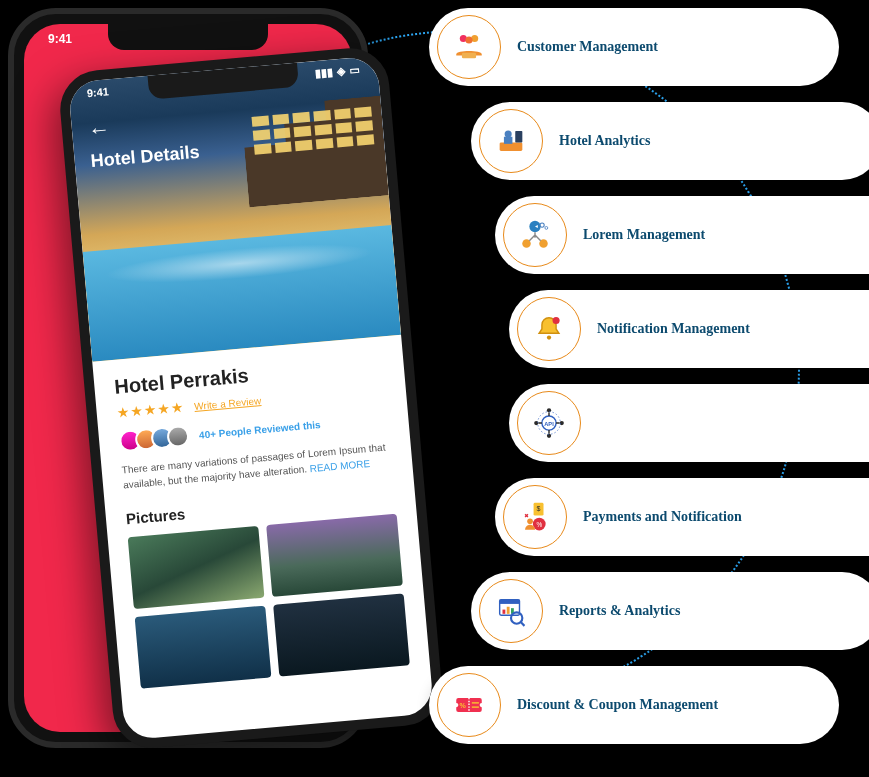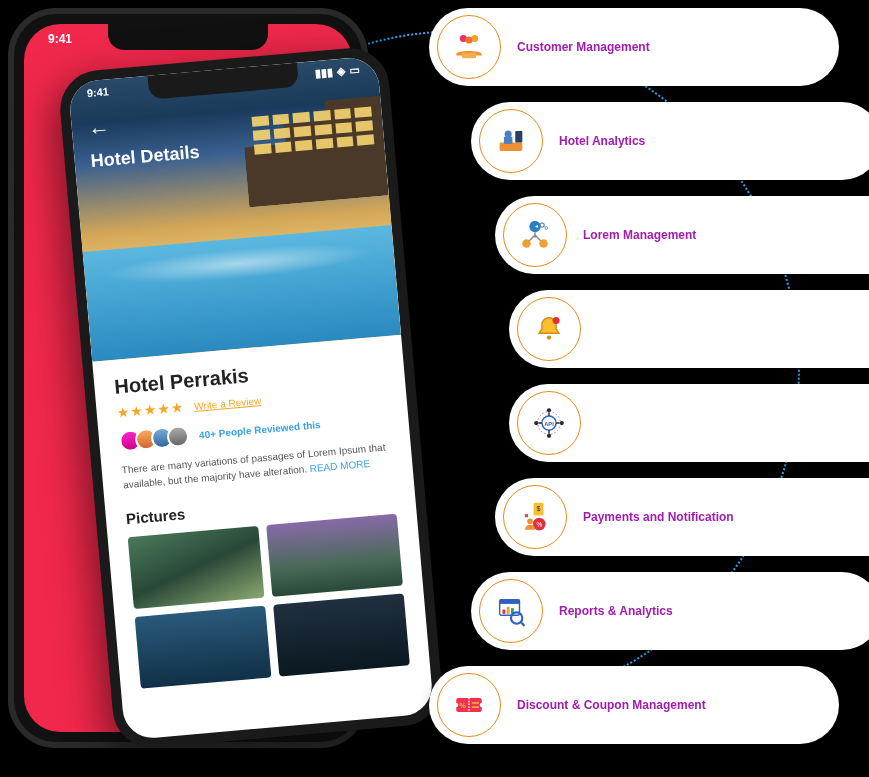--- a/index.html
+++ b/index.html
@@ -199,22 +199,23 @@
 .pill .icon-circle {
   width: 64px; height: 64px;
   border-radius: 50%;
   border: 1.5px solid #e88a1a;
   display: flex; align-items: center; justify-content: center;
   margin-left: 8px;
   flex-shrink: 0;
 }
 .pill .icon-circle svg { width: 34px; height: 34px; }
 .pill .label {
-  font-size: 12px; font-weight: 700; color: #a21caf;
+  font-size: 14px; font-weight: 700; color: #0c4a6e;
   line-height: 1.25;
+  font-family: Liberation Serif, serif;
 }
 
 .pill:nth-child(1){margin-left:0;}
 .pill:nth-child(2){margin-left:42px;}
 .pill:nth-child(3){margin-left:66px;}
 .pill:nth-child(4){margin-left:80px;}
 .pill:nth-child(5){margin-left:80px;}
 .pill:nth-child(6){margin-left:66px;}
 .pill:nth-child(7){margin-left:42px;}
 .pill:nth-child(8){margin-left:0;}
@@ -339,20 +340,21 @@
   </div>
 
   <div class="pill">
     <div class="icon-circle">
       <svg viewBox="0 0 48 48">
           <path d="M24 8a10 10 0 00-10 10v6l-4 6h28l-4-6v-6A10 10 0 0024 8z" fill="#f8c030" stroke="#d09010" stroke-width="2"></path>
           <circle cx="24" cy="36" r="3" fill="#d09010"></circle>
           <circle cx="34" cy="12" r="5" fill="#e03040"></circle>
         </svg>
     </div>
+    <div class="label">Notification Management</div>
   </div>
 
   <div class="pill">
     <div class="icon-circle">
       <svg viewBox="0 0 48 48">
           <circle cx="24" cy="24" r="10" fill="#fff" stroke="#3060c0" stroke-width="2"></circle>
           <text x="24" y="28" font-size="8" text-anchor="middle" fill="#3060c0" font-weight="700">API</text>
           <circle cx="24" cy="6" r="3" fill="#2a2a2a"></circle>
           <circle cx="24" cy="42" r="3" fill="#2a2a2a"></circle>
           <circle cx="6" cy="24" r="3" fill="#2a2a2a"></circle>

